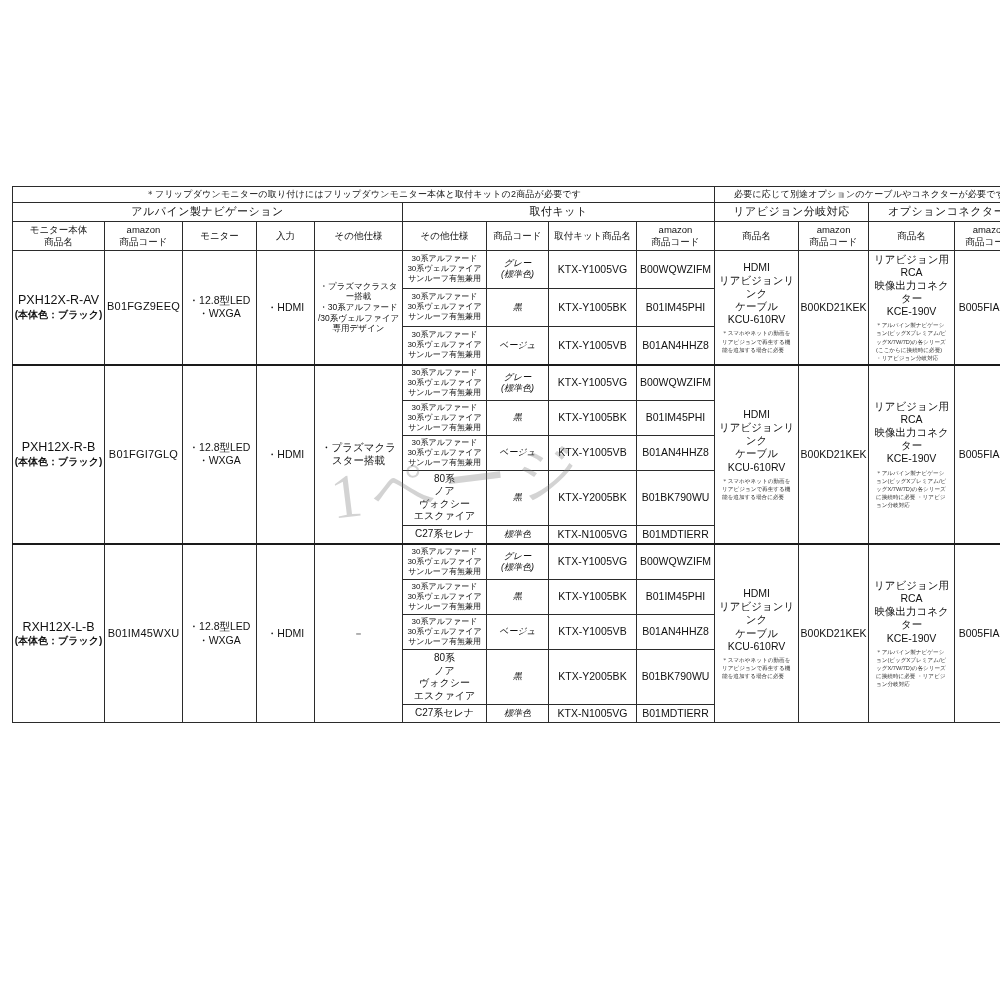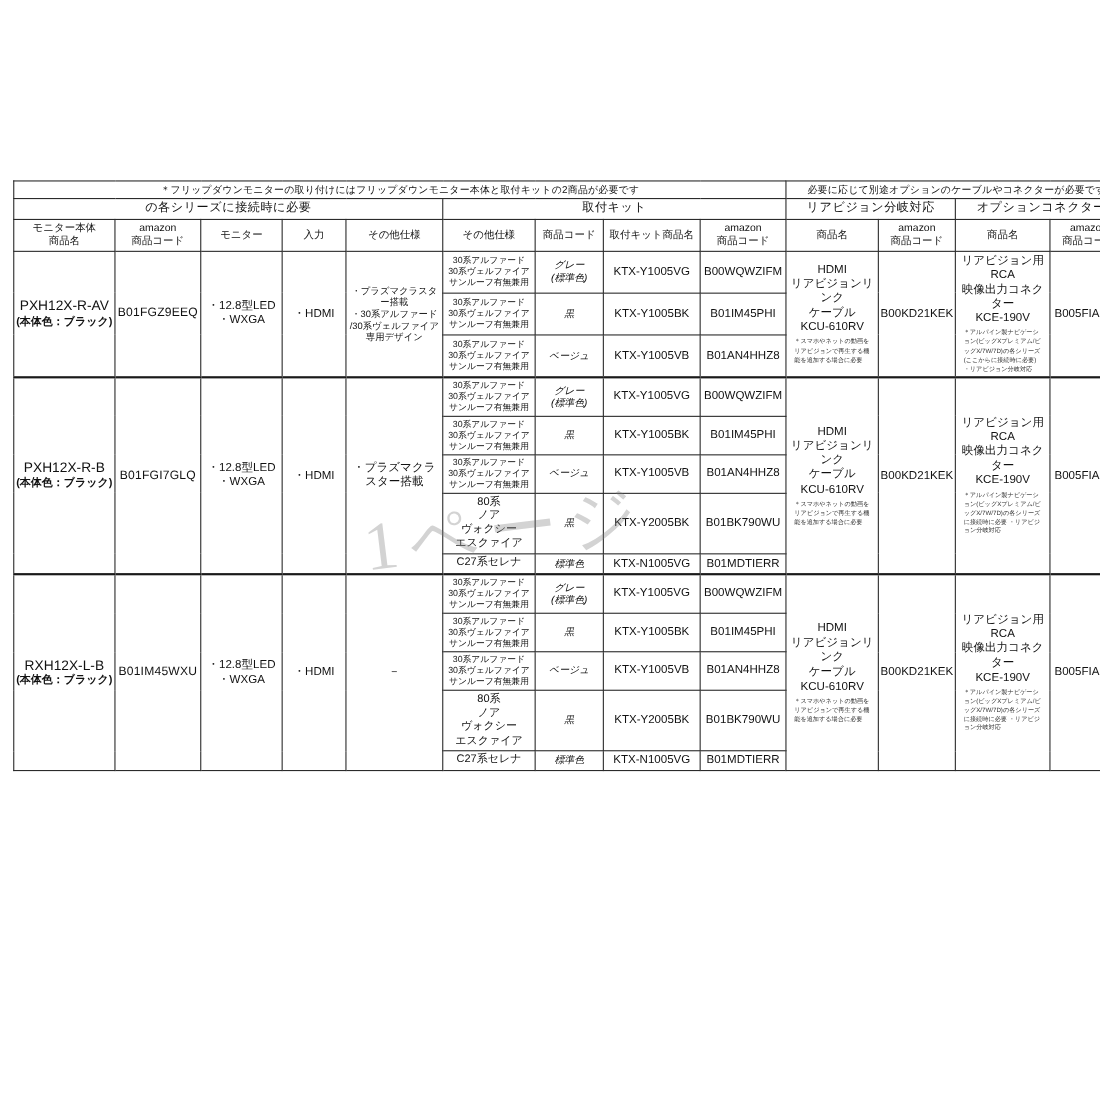--- a/index.html
+++ b/index.html
@@ -14,21 +14,21 @@
   #page {
     position: relative;
     width: 1000px;
     height: 1000px;
     background: #ffffff;
     overflow: hidden;
   }
   .sheet {
     position: absolute;
     left: 12px;
-    top: 164px;
+    top: 186px;
     width: 976px;
   }
   table.main {
     border-collapse: collapse;
     table-layout: fixed;
     width: 976px;
     background: #ffffff;
   }
   table.main td, table.main th {
     border: 1px solid #2b2b2b;
@@ -162,21 +162,21 @@
         <col style="width:70px">
         <col style="width:86px">
         <col style="width:70px">
       </colgroup>
       <tbody id="tbody">
           <tr>
             <td colspan="9" class="banner">＊フリップダウンモニターの取り付けにはフリップダウンモニター本体と取付キットの2商品が必要です</td>
             <td colspan="4" class="banner">必要に応じて別途オプションのケーブルやコネクターが必要です</td>
           </tr>
           <tr>
-            <td colspan="5" class="grouphdr">の各シリーズに接続時に必要</td>
+            <td colspan="5" class="grouphdr">アルパイン製ナビゲーション</td>
             <td colspan="4" class="grouphdr">取付キット</td>
             <td colspan="2" class="grouphdr">リアビジョン分岐対応</td>
             <td colspan="2" class="grouphdr">オプションコネクター</td>
           </tr>
           <tr>
             <td class="colhdr">モニター本体<br>商品名</td>
             <td class="colhdr">amazon<br>商品コード</td>
             <td class="colhdr">モニター</td>
             <td class="colhdr">入力</td>
             <td class="colhdr">その他仕様</td>

